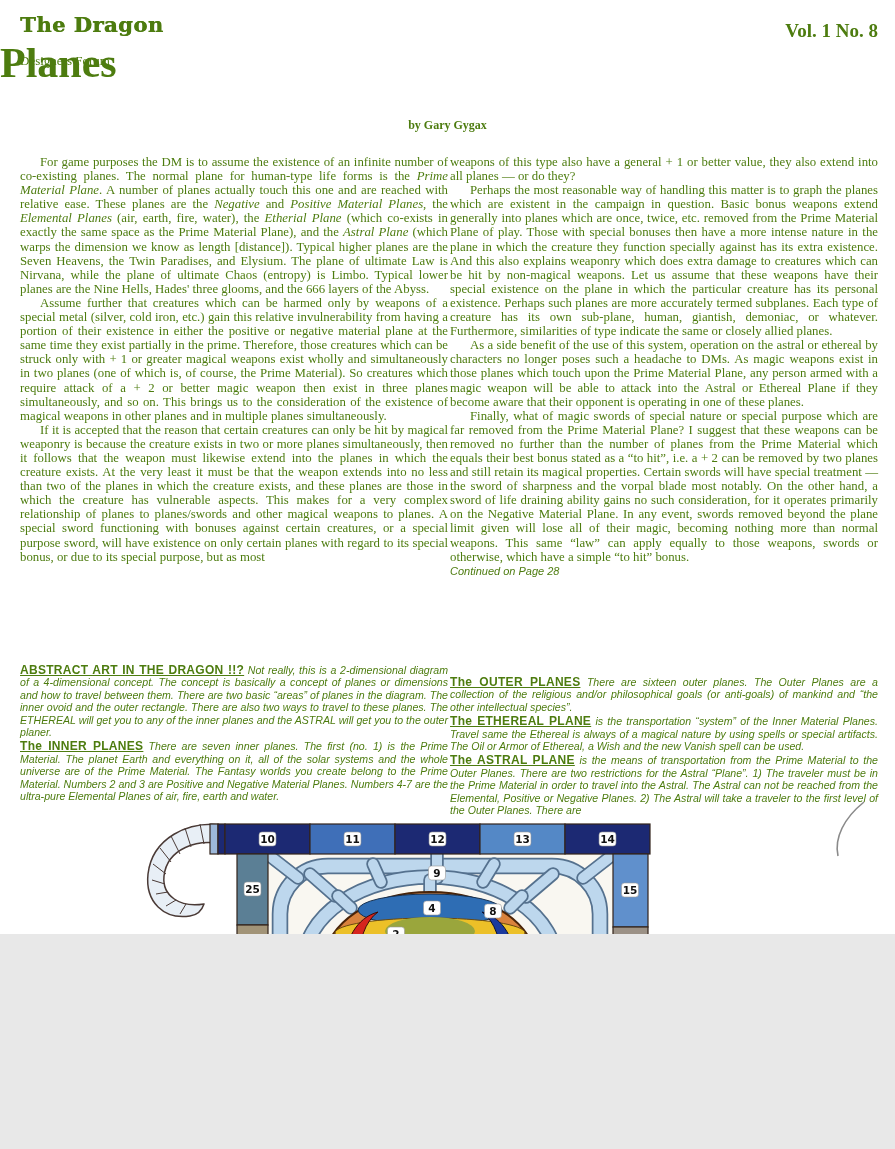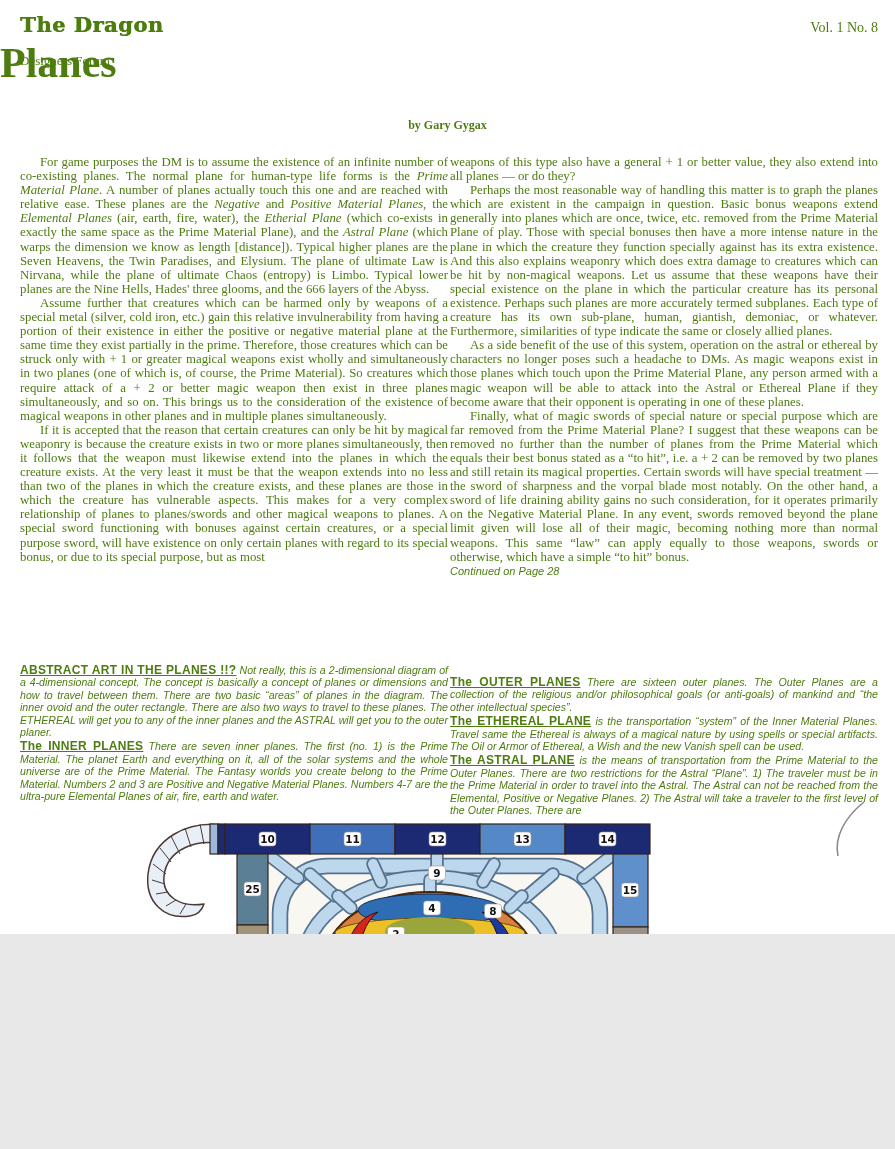--- a/index.html
+++ b/index.html
@@ -1,21 +1,21 @@
 <!DOCTYPE html>
 <html><head>
 <meta charset="utf-8">
 <style>
   html,body{margin:0;padding:0;background:#e8e8e8;}
   .page{position:relative;width:895px;height:934px;background:#ffffff;overflow:hidden;
         font-family:"Liberation Serif",serif;color:#4d7c0f;}
   .abs{position:absolute;}
   .logo{font-family:"DejaVu Serif",serif;font-weight:700;font-size:21px;letter-spacing:.5px;
         text-shadow:.6px 0 0 currentColor;}
-  .issue{font-size:14px;font-weight:400;}
+  .issue{font-size:19px;font-weight:700;}
   .section{font-size:13px;font-weight:400;}
   .title{font-size:42px;font-weight:700;text-align:left;line-height:1;}
   .subtitle{font-size:23px;font-weight:700;text-align:center;}
   .byline{font-size:12px;font-weight:700;text-align:center;}
   .col{width:428px;font-size:12.8px;line-height:14.1px;text-align:justify;margin-top:11px;}
   .col p{margin:0;text-indent:20px;}
   .col p.noindent{text-indent:0;}
   .continued{font-family:"Liberation Sans",sans-serif;font-style:italic;font-size:11px;
              margin-top:2px;text-indent:0 !important;}
   .ann{width:428px;font-family:"Liberation Sans",sans-serif;font-size:10.6px;line-height:12.4px;
@@ -45,21 +45,21 @@
   <div class="abs col" style="left:450px;top:144px;">
     <p class="noindent">weapons of this type also have a general + 1 or better value, they also extend into all planes — or do they?</p>
     <p>Perhaps the most reasonable way of handling this matter is to graph the planes which are existent in the campaign in question. Basic bonus weapons extend generally into planes which are once, twice, etc. removed from the Prime Material Plane of play. Those with special bonuses then have a more intense nature in the plane in which the creature they function specially against has its extra existence. And this also explains weaponry which does extra damage to creatures which can be hit by non-magical weapons. Let us assume that these weapons have their special existence on the plane in which the particular creature has its personal existence. Perhaps such planes are more accurately termed subplanes. Each type of creature has its own sub-plane, human, giantish, demoniac, or whatever. Furthermore, similarities of type indicate the same or closely allied planes.</p>
     <p>As a side benefit of the use of this system, operation on the astral or ethereal by characters no longer poses such a headache to DMs. As magic weapons exist in those planes which touch upon the Prime Material Plane, any person armed with a magic weapon will be able to attack into the Astral or Ethereal Plane if they become aware that their opponent is operating in one of these planes.</p>
     <p>Finally, what of magic swords of special nature or special purpose which are far removed from the Prime Material Plane? I suggest that these weapons can be removed no further than the number of planes from the Prime Material which equals their best bonus stated as a “to hit”, i.e. a + 2 can be removed by two planes and still retain its magical properties. Certain swords will have special treatment — the sword of sharpness and the vorpal blade most notably. On the other hand, a sword of life draining ability gains no such consideration, for it operates primarily on the Negative Material Plane. In any event, swords removed beyond the plane limit given will lose all of their magic, becoming nothing more than normal weapons. This same “law” can apply equally to those weapons, swords or otherwise, which have a simple “to hit” bonus.</p>
     <p class="continued">Continued on Page 28</p>
   </div>
 
   <div class="abs ann" style="left:20px;top:664px;">
     <p>
-      <span class="head">ABSTRACT ART IN THE PLANES !!?</span>
+      <span class="head">ABSTRACT ART IN THE DRAGON !!?</span>
       <span class="body">Not really, this is a 2-dimensional diagram of a 4-dimensional concept. The concept is basically a concept of planes or dimensions and how to travel between them. There are two basic “areas” of planes in the diagram. The inner ovoid and the outer rectangle. There are also two ways to travel to these planes. The ETHEREAL will get you to any of the inner planes and the ASTRAL will get you to the outer planer.</span>
     </p>
     <p>
       <span class="head">The INNER PLANES</span>
       <span class="body">There are seven inner planes. The first (no. 1) is the Prime Material. The planet Earth and everything on it, all of the solar systems and the whole universe are of the Prime Material. The Fantasy worlds you create belong to the Prime Material. Numbers 2 and 3 are Positive and Negative Material Planes. Numbers 4-7 are the ultra-pure Elemental Planes of air, fire, earth and water.</span>
     </p>
   </div>
   <div class="abs ann" style="left:450px;top:676px;">
     <p>
       <span class="head">The OUTER PLANES</span>

